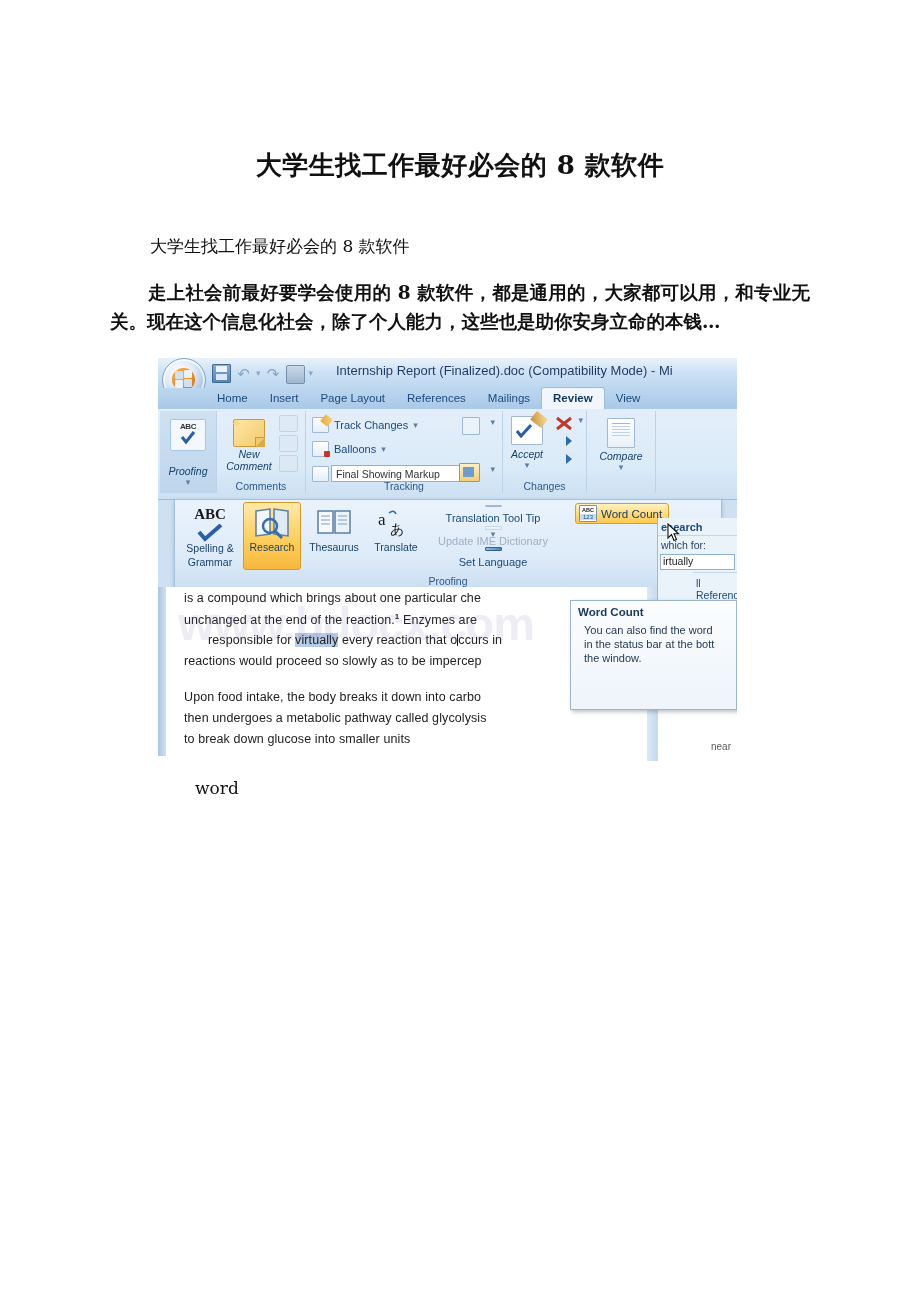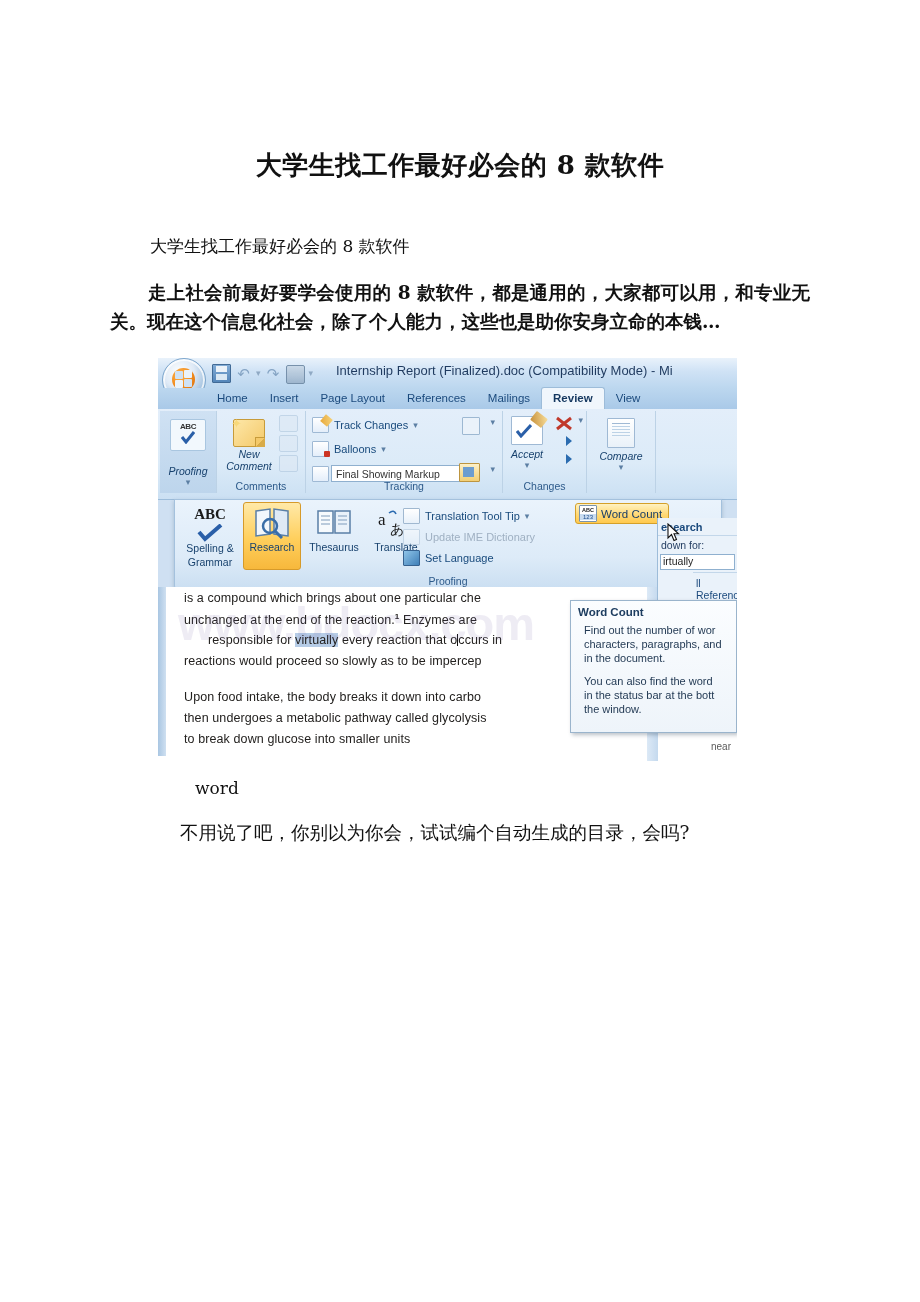--- a/index.html
+++ b/index.html
@@ -284,21 +284,21 @@
   .ic-abc { width:40px;height:34px;margin:2px auto 0 auto;position:relative;}
   .ic-abc .t{font-family:"Liberation Serif",serif;font-weight:bold;font-size:15px;color:#1a1a1a;letter-spacing:0px;}
   .ic-book { width:38px;height:32px;margin:3px auto 0 auto;position:relative;}
   .research-sel {
     position:absolute; left:68px; top:2px; width:56px; height:66px;
     background: linear-gradient(to bottom,#ffe9a8,#ffcf5c 55%,#f7b83c);
     border:1px solid #d69a2a; border-radius:3px;
   }
 
   .p-list { position:absolute; left:228px; top:5px; width:180px;}
-  .p-list-row { display:flex; align-items:center; gap:5px; font-size:11px; color:#184a7c; height:21px;}
+  .p-list-row { display:flex; align-items:center; gap:5px; font-size:11px; color:#184a7c; height:21px;flex-direction:column;}
   .p-list-row.dis { color:#9fb0c2;}
   .p-sm-ic{ width:15px;height:14px;border:1px solid #a0b8d0;background:linear-gradient(to bottom,#fff,#e8f1fa);border-radius:1px;position:relative;}
 
   .wordcount-btn {
     position:absolute; left:400px; top:3px; height:19px;
     background: linear-gradient(to bottom,#fff2c2,#ffd976 55%,#ffc94e);
     border:1px solid #d4a02a; border-radius:3px;
     display:flex; align-items:center; gap:4px; padding:0 6px 0 3px;
     font-size:11.5px; color:#1b3e66; white-space:nowrap;
   }
@@ -619,43 +619,37 @@
 
       <div class="doc-line" style="top:103px;">Upon food intake, the body breaks it down into carbo</div>
       <div class="doc-line" style="top:124px;">then undergoes a metabolic pathway called glycolysis</div>
       <div class="doc-line" style="top:145px;">to break down glucose into smaller units</div>
     </div>
 
     <div class="scroll-col"></div>
 
     <div class="taskpane">
       <div class="tp-title">esearch</div>
-      <div class="tp-sub">down for:</div>
+      <div class="tp-sub">which for:</div>
       <div class="tp-input">irtually</div>
       <div class="tp-link">ll Reference</div>
       <div class="tp-near">near</div>
     </div>
 
     <div class="watermark">www.bdocx.com</div>
 
     <div class="tooltip">
       <div class="tt-title">Word Count</div>
       <div class="tt-body">
-        <p>
-          <span>Find out the number of wor</span><br>
-          <span>characters, paragraphs, and</span><br>
-          <span>in the document.</span>
-        </p>
         <p>
           <span>You can also find the word</span><br>
           <span>in the status bar at the bott</span><br>
           <span>the window.</span>
         </p>
       </div>
     </div>
 
     <div class="shot-bottomstrip"></div>
   </div>
 
   <div class="doc-caption">word</div>
-  <div class="doc-para2">不用说了吧，你别以为你会，试试编个自动生成的目录，会吗?</div>
 
 </div>
 
 </body></html>

